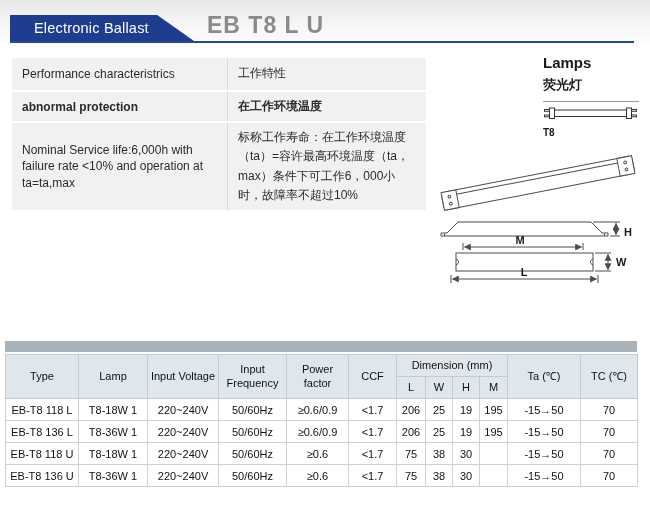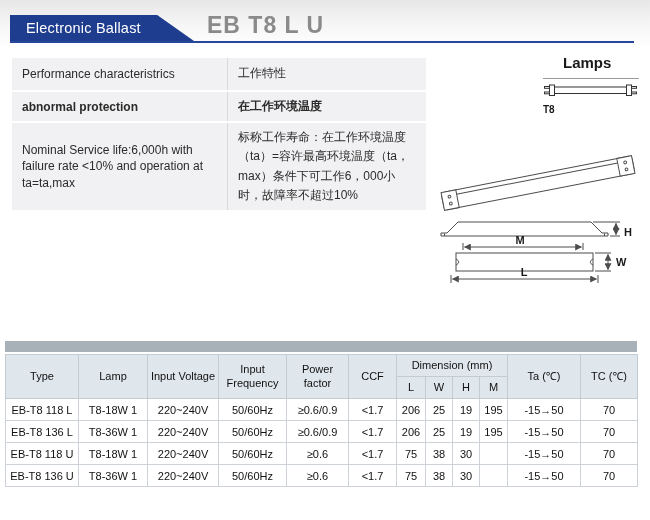--- a/index.html
+++ b/index.html
@@ -10,21 +10,21 @@
     background:linear-gradient(#e7e7e7 0px,#f6f6f6 25px,#ffffff 48px,#ffffff);
     font-family:"Liberation Sans",sans-serif;
     color:#1a1a1a;
   }
   
   .ribbon{
     position:absolute;left:10px;top:15px;width:184px;height:26px;
     background:#1f3d8f;
     clip-path:polygon(0 0,80% 0,100% 100%,0 100%);
     color:#fff;font-size:14.5px;font-weight:500;
-    line-height:26px;padding-left:16px;box-sizing:border-box;
+    line-height:26px;padding-left:24px;box-sizing:border-box;
     letter-spacing:.2px;
   }
   .page-title{
     position:absolute;left:207px;top:12px;margin:0;
     font-size:23px;font-weight:600;color:#8a8a8a;letter-spacing:1px;
   }
   .blue-line{
     position:absolute;left:10px;top:41px;width:624px;height:2px;
     background:#27479c;
   }
@@ -38,21 +38,21 @@
     background:#f1f1f3;vertical-align:middle;
     padding:5px 10px;line-height:1.35;
   }
   .perf td.en{width:195px;border-right:1px solid #d9d9d9;margin-top:44px;}
   .perf tr.r1 td{height:22px;}
   .perf tr.r2 td,.perf tr.r3 td{height:17px;font-weight:bold;}
   .perf tr.r4 td{height:72px;}
   .perf td.zh{line-height:1.6;}
   
   .lamps{position:absolute;left:543px;top:54px;width:96px;}
-  .lamps-title{font-size:15px;font-weight:700;color:#1a1a1a;margin-left:20px;}
+  .lamps-title{font-size:15px;font-weight:700;color:#1a1a1a;}
   .lamps-zh{font-size:13px;font-weight:700;margin-top:5px;}
   .lamp-divider{height:1px;background:#9a9a9a;margin:7px 0 3px 0;}
   .lamp-type{font-size:10px;font-weight:700;margin-top:1px;}
   
   .diagram{position:absolute;left:432px;top:146px;}
   .diagram .ln{stroke:#4d4d4d;stroke-width:1;fill:none;}
   .diagram .shape{stroke:#4d4d4d;stroke-width:1;fill:#ffffff;}
   .diagram text{font:bold 11px "Liberation Sans",sans-serif;fill:#1a1a1a;}
   .t8svg .shape{stroke:#333;stroke-width:1;fill:#fff;}
   
@@ -94,20 +94,21 @@
       </tr>
       <tr class="r4">
         <td class="en">Nominal Service life:6,000h with failure rate &lt;10% and operation at ta=ta,max</td>
         <td class="zh">标称工作寿命：在工作环境温度（ta）=容许最高环境温度（ta，max）条件下可工作6，000小时，故障率不超过10%</td>
       </tr>
     </tbody>
   </table>
 
   <div class="lamps">
     <div class="lamps-title">Lamps</div>
+    <div class="lamps-zh">荧光灯</div>
     <div class="lamp-divider"></div>
     <svg class="t8svg" width="96" height="17" viewBox="0 0 96 17">
       <rect class="shape" x="1.5" y="4.5" width="5" height="1.8"></rect>
       <rect class="shape" x="1.5" y="10" width="5" height="1.8"></rect>
       <rect class="shape" x="6.5" y="3" width="5" height="10.5"></rect>
       <rect class="shape" x="11.5" y="5" width="72" height="6.5"></rect>
       <rect class="shape" x="83.5" y="3" width="5" height="10.5"></rect>
       <rect class="shape" x="88.5" y="4.5" width="5" height="1.8"></rect>
       <rect class="shape" x="88.5" y="10" width="5" height="1.8"></rect>
     </svg>

